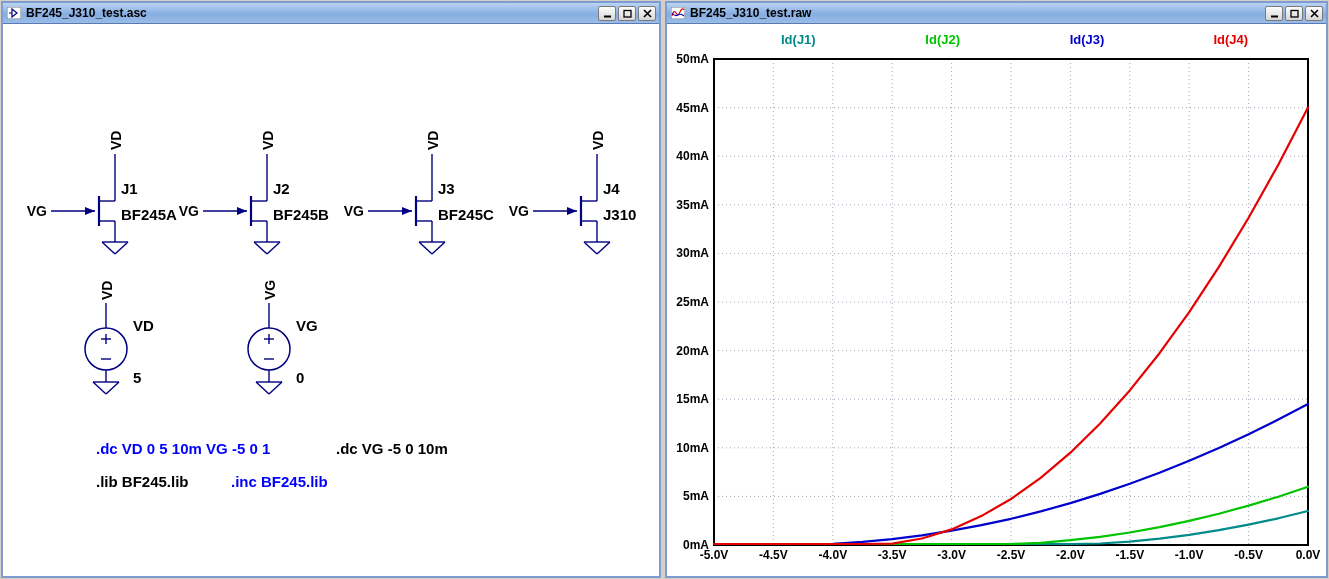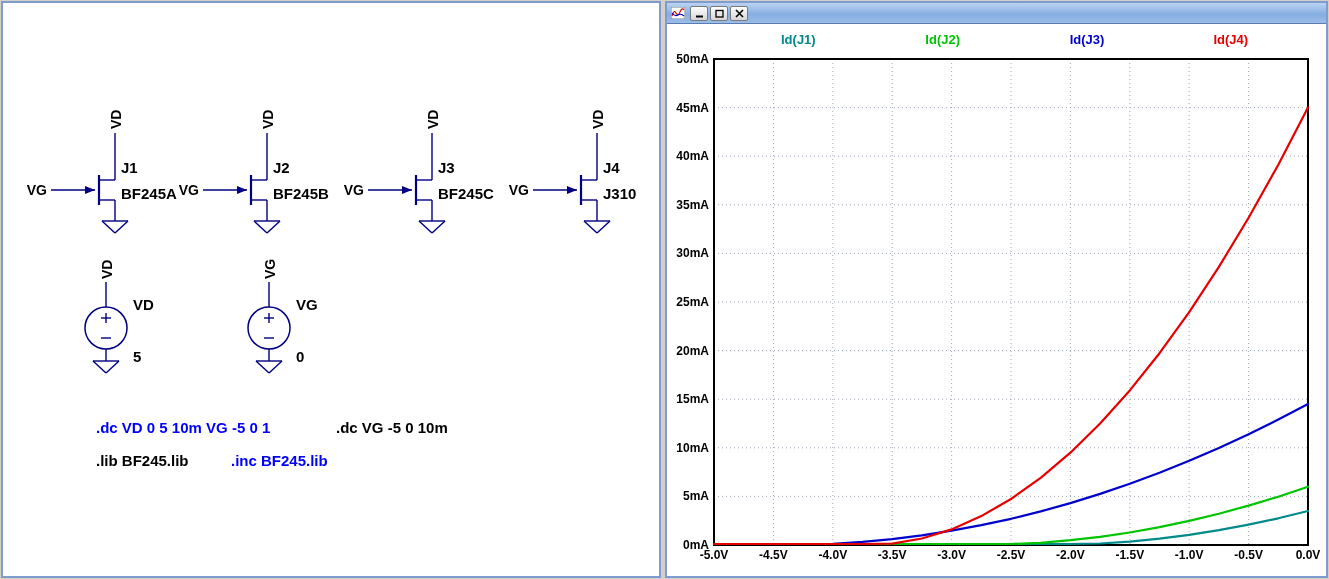--- a/index.html
+++ b/index.html
@@ -18,20 +18,46 @@
     background:linear-gradient(#fdfdfd,#d6d6d6);border:1px solid #7a7a7a;border-radius:2px;cursor:default;}
   .canvas{flex:1 1 auto;background:#ffffff;overflow:hidden;}
   svg text{font-family:"Liberation Sans",sans-serif;}
 </style>
 </head>
 <body>
 
 <div class="desktop">
 
   <div class="window left">
+    <div class="titlebar">
+      <span class="win-icon">
+        <svg width="14" height="12">
+            <rect x="0" y="0" width="14" height="12" fill="#fff" stroke="#7a7a7a"></rect>
+            <path d="M2 6 L5 6 L5 2 L10 6 L5 10 L5 6" fill="none" stroke="#000080" stroke-width="1.2"></path>
+          </svg>
+      </span>
+      <span class="title-text">BF245_J310_test.asc</span>
+      <span class="win-buttons">
+        <button class="wbtn">
+            <svg width="9" height="9">
+              <line x1="1" y1="7.5" x2="8" y2="7.5" stroke="#000" stroke-width="2"></line>
+            </svg>
+          </button>
+        <button class="wbtn">
+            <svg width="9" height="9">
+              <rect x="1" y="1.5" width="7" height="6.5" fill="none" stroke="#000" stroke-width="1.3"></rect>
+            </svg>
+          </button>
+        <button class="wbtn">
+            <svg width="9" height="9">
+              <path d="M1 1 L8 8 M8 1 L1 8" stroke="#000" stroke-width="1.6"></path>
+            </svg>
+          </button>
+      </span>
+    </div>
     <div class="canvas">
       <svg id="schematic-svg" width="656" height="554" viewBox="0 0 656 554">
           <g>
             <line x1="48" y1="187" x2="92" y2="187" stroke="#000080" stroke-width="1.4"></line>
             <polygon points="92,187 82,183 82,191" fill="#000080"></polygon>
             <line x1="96" y1="172" x2="96" y2="202" stroke="#000080" stroke-width="2.2"></line>
             <line x1="96" y1="177" x2="112" y2="177" stroke="#000080" stroke-width="1.4"></line>
             <line x1="112" y1="177" x2="112" y2="130" stroke="#000080" stroke-width="1.4"></line>
             <line x1="96" y1="197" x2="112" y2="197" stroke="#000080" stroke-width="1.4"></line>
             <line x1="112" y1="197" x2="112" y2="218" stroke="#000080" stroke-width="1.4"></line>
@@ -141,20 +167,21 @@
 
   <div class="window right">
     <div class="titlebar">
       <span class="win-icon">
         <svg width="14" height="12">
             <rect x="0" y="0" width="14" height="12" fill="#fff" stroke="#7a7a7a"></rect>
             <path d="M1 9 Q3 2 5 6 T9 5 T13 3" fill="none" stroke="#d00000" stroke-width="1.1"></path>
             <path d="M1 6 Q4 10 7 8 T13 9" fill="none" stroke="#0000c0" stroke-width="1.1"></path>
           </svg>
       </span>
+      <span class="title-text">BF245_J310_test.raw</span>
       <span class="win-buttons">
         <button class="wbtn">
             <svg width="9" height="9">
               <line x1="1" y1="7.5" x2="8" y2="7.5" stroke="#000" stroke-width="2"></line>
             </svg>
           </button>
         <button class="wbtn">
             <svg width="9" height="9">
               <rect x="1" y="1.5" width="7" height="6.5" fill="none" stroke="#000" stroke-width="1.3"></rect>
             </svg>

